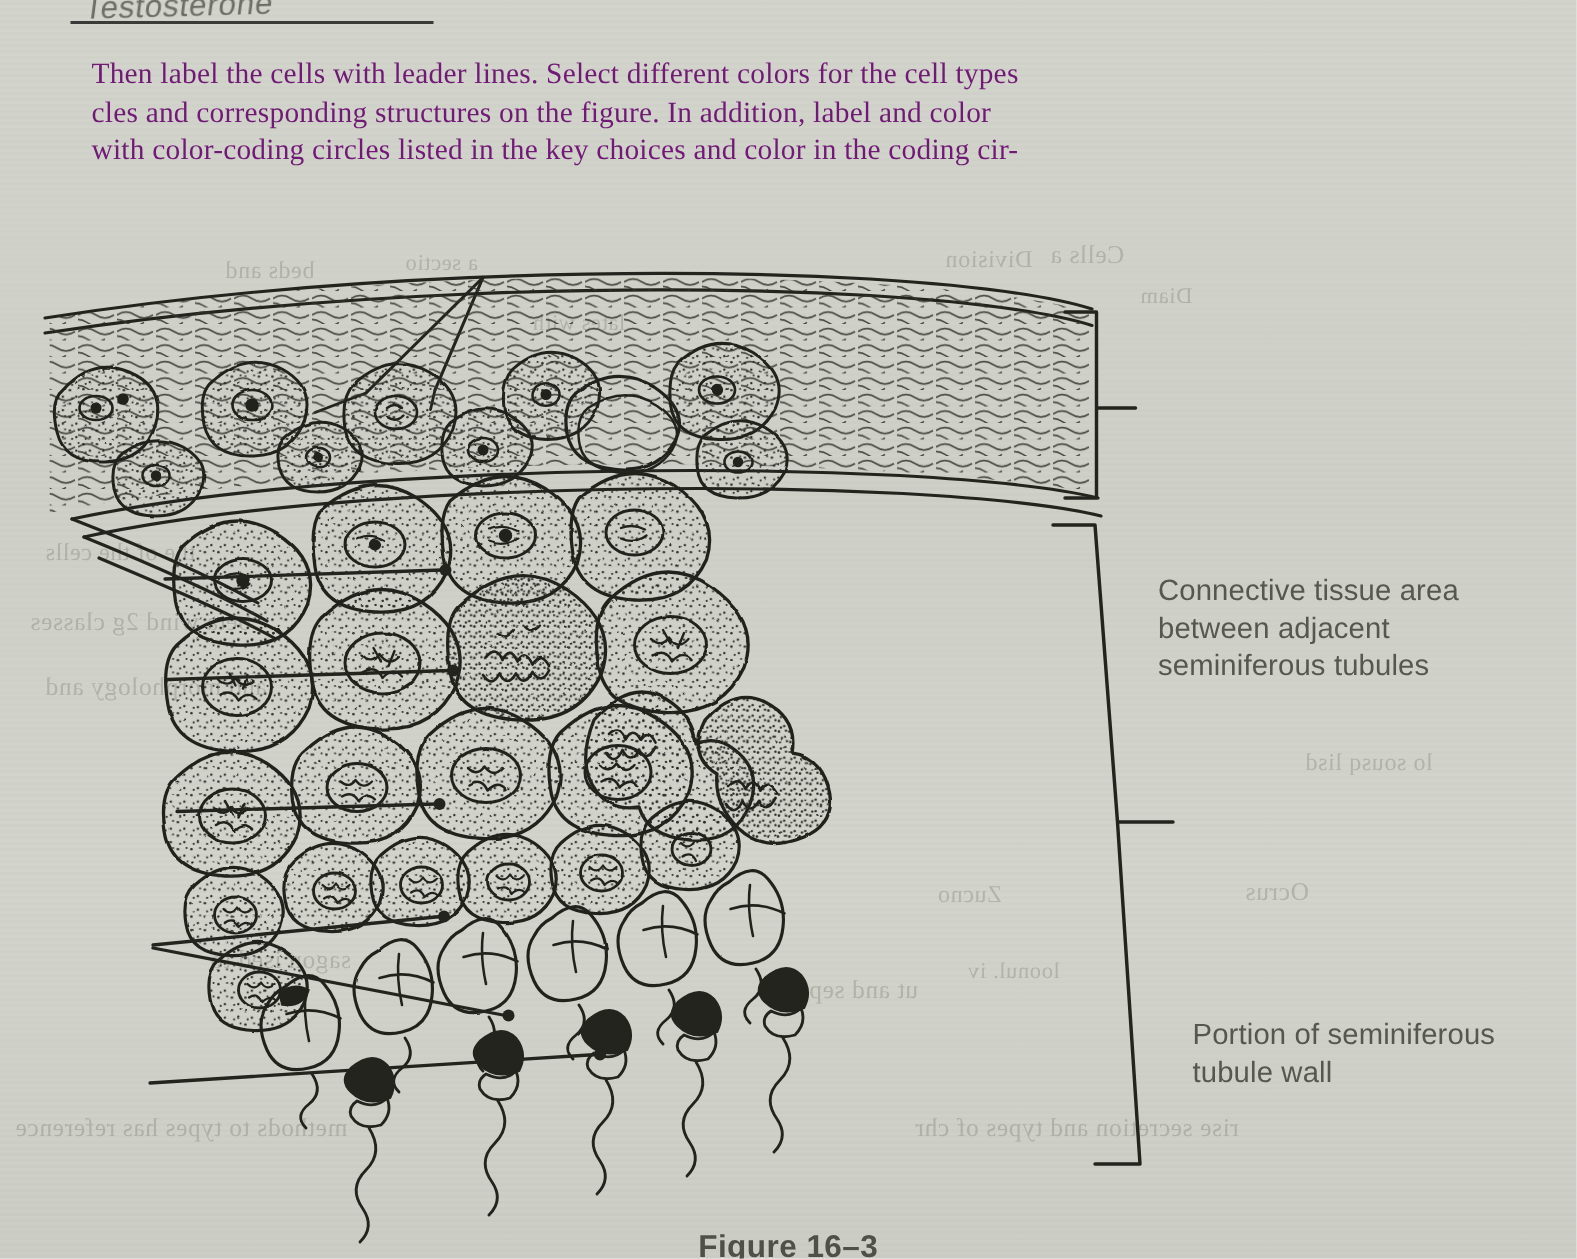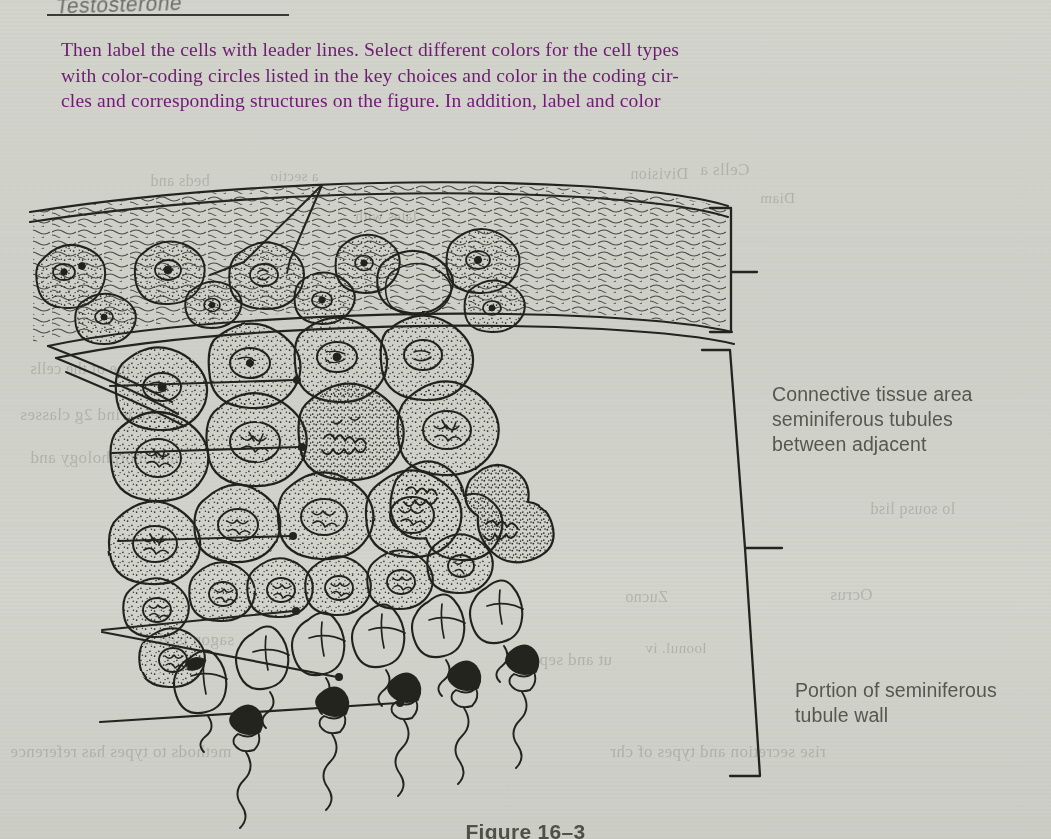--- a/index.html
+++ b/index.html
@@ -107,22 +107,22 @@
     <div class="ghost" style="left: 645px; top: 640px; font-size: 15px;">loonul. iv</div>
     <div class="ghost" style="left: 830px; top: 585px; font-size: 17px;">Ocrus</div>
     <div class="ghost" style="left: 870px; top: 500px; font-size: 16px;">lo sousq lisd</div>
   </div>
 
 <div id="answer-blank"></div>
 <div id="handwritten-answer">Testosterone</div>
 
 <div id="instructions">
   <div>Then label the cells with leader lines. Select different colors for the cell types</div>
+  <div>cles and corresponding structures on the figure. In addition, label and color</div>
   <div>with color-coding circles listed in the key choices and color in the coding cir-</div>
-  <div>cles and corresponding structures on the figure. In addition, label and color</div>
 </div>
 
 <div id="figure-stage">
 
   <svg id="figure-svg" width="1051" height="690" viewBox="0 0 1051 690">
     <defs>
       <filter id="roughen" x="-12%" y="-12%" width="124%" height="124%">
         <feTurbulence type="fractalNoise" baseFrequency="0.06" numOctaves="3" seed="7" result="n"></feTurbulence>
         <feDisplacementMap in="SourceGraphic" in2="n" scale="1.6" xChannelSelector="R" yChannelSelector="G"></feDisplacementMap>
       </filter>
@@ -464,22 +464,22 @@
         <path d="M710 58 L 731 58 L 731 122 L 757 122 M731 122 L 731 182 L 710 182"></path>
       </g>
       <g stroke-width="2.3">
         <path d="M702 200 L 730 200 L 745 398 L 782 398 M745 398 L 760 626 L 730 626"></path>
       </g>
     </g>
   </svg>
 
   <div class="fig-label" id="label-connective">
     <div>Connective tissue area</div>
+    <div>between adjacent</div>
     <div>seminiferous tubules</div>
-    <div>between adjacent</div>
   </div>
 
   <div class="fig-label" id="label-portion">
     <div>Portion of seminiferous</div>
     <div>tubule wall</div>
   </div>
 </div>
 
 <div id="figure-caption">Figure 16–3</div>
 

